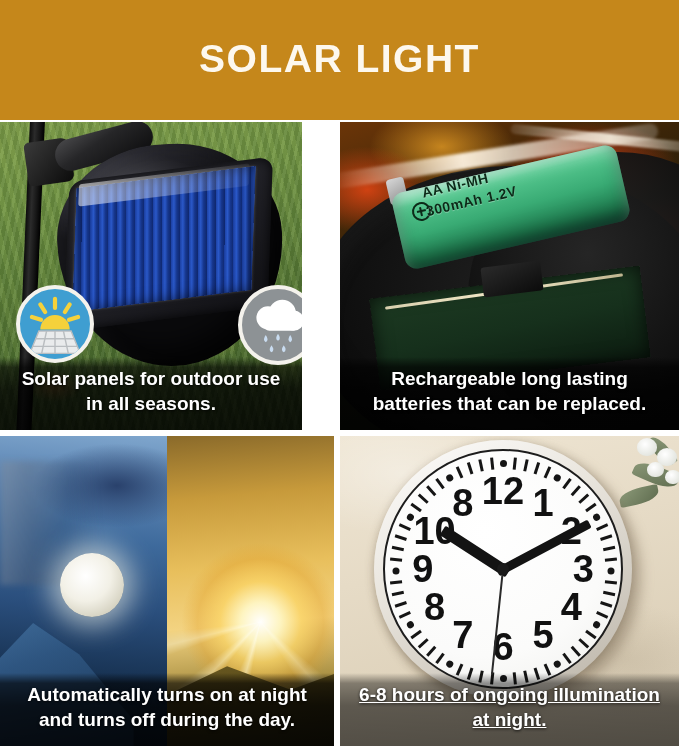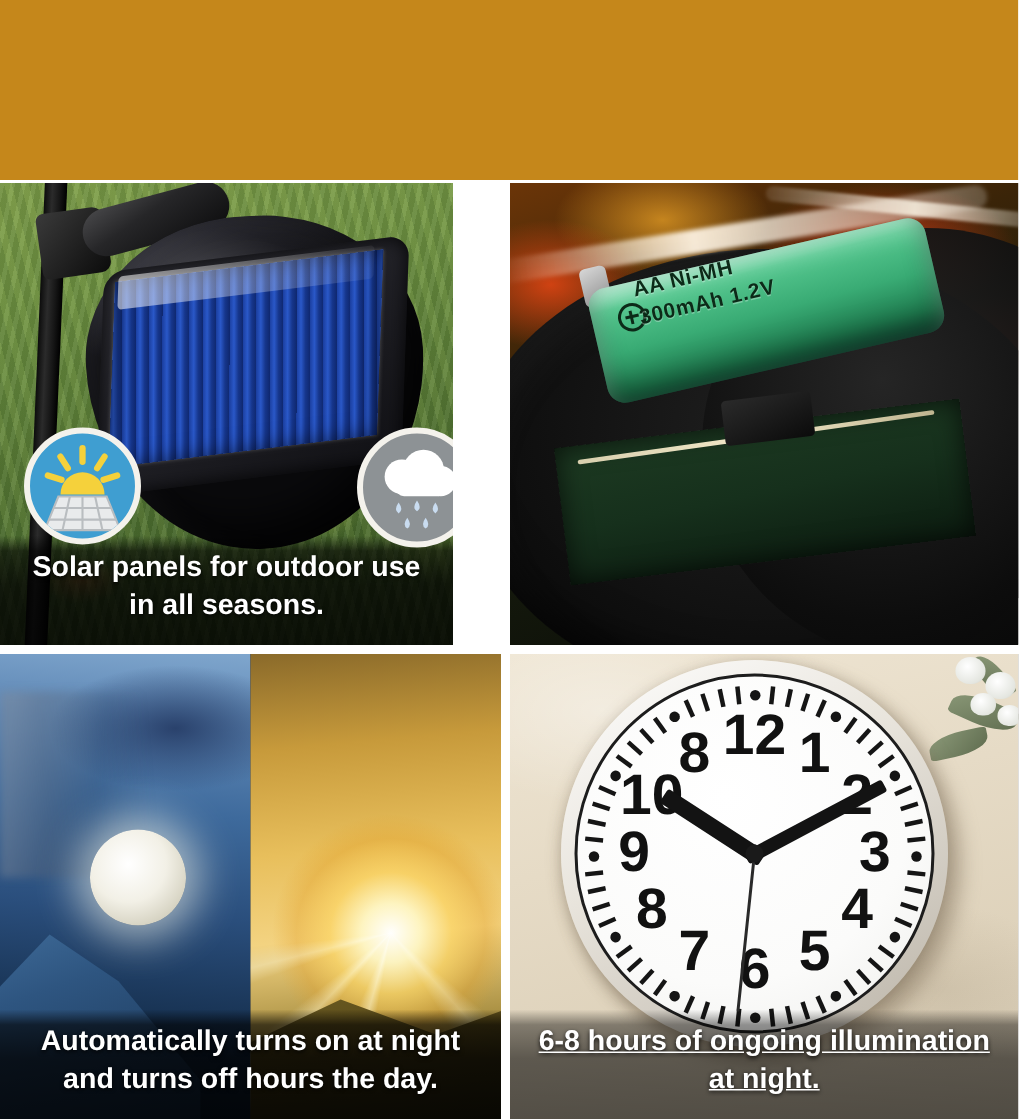--- a/index.html
+++ b/index.html
@@ -450,20 +450,21 @@
   .badge-rain    { left: 238px; top: 163px; width: 80px; height: 80px; background: #8d9295; }
 
   .badge svg { display: block; width: 100%; height: 100%; }
 </style>
 </head>
 <body>
 
 <div class="infographic">
 
   <div class="header">
+    <div class="header-line1">SOLAR LIGHT</div>
   </div>
 
   <div class="grid">
 
     <div class="cell cell-tl">
       <div class="photo photo-solar">
         <div class="grass-blur"></div>
         <div class="pole"></div>
         <div class="bracket"></div>
         <div class="hinge"></div>
@@ -526,35 +527,36 @@
         <div class="pcb"></div>
         <div class="pcb-wire"></div>
         <div class="pcb-chip"></div>
         <div class="battery-tip"></div>
         <div class="battery-cell"></div>
         <div class="battery-plus"></div>
         <div class="battery-label" style="white-space:pre-line;">AA  Ni-MH
 300mAh 1.2V</div>
       </div>
 
+      <div class="caption">Rechargeable long lasting batteries that can be replaced.</div>
     </div>
 
     <div class="cell cell-bl">
       <div class="photo photo-daynight">
         <div class="dn-night">
           <div class="dn-clouds"></div>
           <div class="dn-moon"></div>
           <div class="dn-ridge"></div>
         </div>
         <div class="dn-day"></div>
         <div class="dn-rays"></div>
         <div class="dn-hill"></div>
       </div>
 
-      <div class="caption">Automatically turns on at night and turns off hours the day.</div>
+      <div class="caption">Automatically turns on at night and turns off during the day.</div>
     </div>
 
     <div class="cell cell-br">
       <div class="photo photo-clock">
         <div class="wall-tex"></div>
 
         <div class="flowers">
           <div class="leaf" style="left:58px; top:34px; width:46px; height:18px; transform:rotate(24deg);"></div>
           <div class="leaf" style="left:44px; top:56px; width:40px; height:16px; transform:rotate(-12deg);"></div>
           <div class="leaf" style="left:70px; top:12px; width:34px; height:14px; transform:rotate(52deg);"></div>

